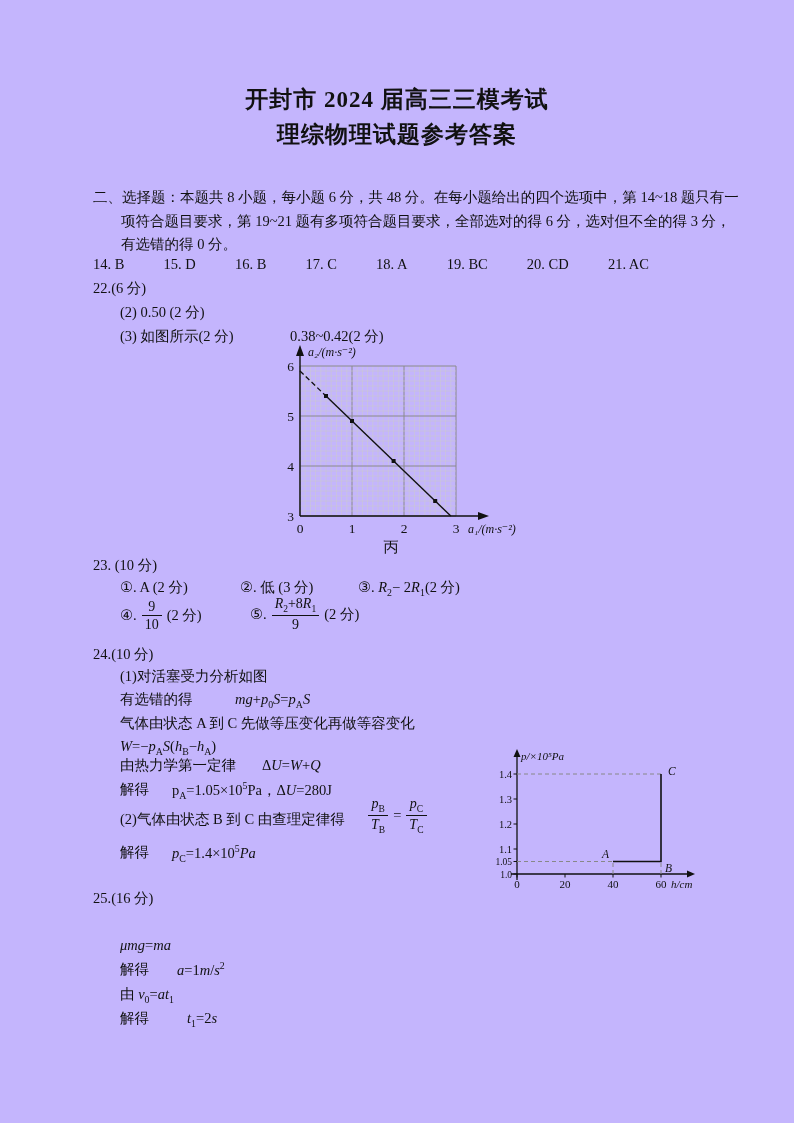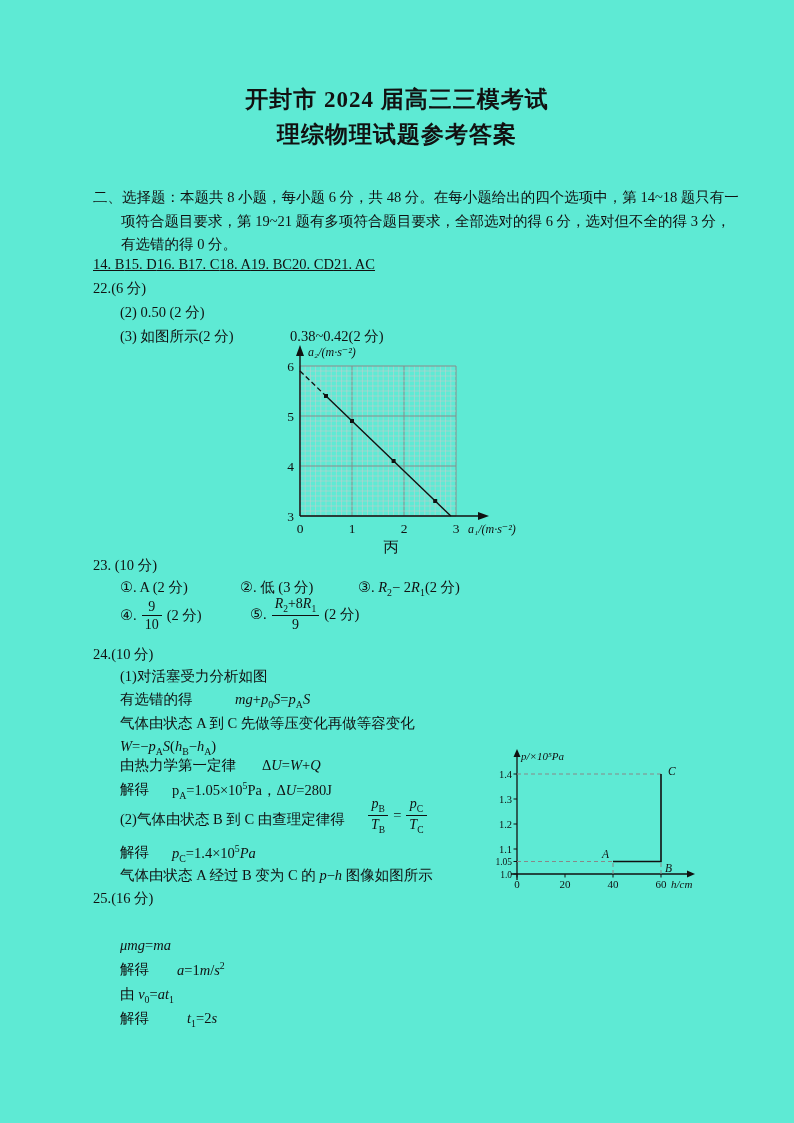--- a/index.html
+++ b/index.html
@@ -1,25 +1,25 @@
 <!DOCTYPE html>
 <html><head>
 <meta charset="utf-8">
 <style>
   html,body{margin:0;padding:0;background:#e8e8e8;}
   #page{
-    position:relative;width:794px;height:1123px;margin:0 auto;background:#5eead4;
+    position:relative;width:794px;height:1123px;margin:0 auto;background:#c4b5fd;
     font-family:"Liberation Serif","DejaVu Serif","DejaVu Sans",serif;color:#111;
     overflow:hidden;
   }
   .abs{position:absolute;}
   .t{font-size:14.5px;line-height:1.3;white-space:nowrap;}
   .para{white-space:normal;width:624px;line-height:23.5px;padding-left:28px;text-indent:-28px;}
   .title{width:100%;text-align:center;font-weight:bold;font-size:23px;letter-spacing:1px;}
-  .answers-row{width:556px;display:flex;text-decoration:underline;}
+  .answers-row{width:556px;display:flex;justify-content:space-between;}
   sub{font-size:68%;}
   sup{font-size:68%;}
   .frac{display:inline-block;text-align:center;line-height:1.08;vertical-align:middle;font-size:14px;}
   .frac .fr-num{display:block;border-bottom:1px solid #111;padding:0 3px 1px 3px;}
   .frac .fr-den{display:block;padding:1px 3px 0 3px;}
   .eqrow{display:flex;align-items:center;gap:5px;font-size:14.5px;}
   .fig-label{position:absolute;font-size:13px;white-space:nowrap;}
   svg text{font-family:"Liberation Serif","DejaVu Serif",serif;fill:#111;}
 </style>
 </head>
@@ -173,21 +173,20 @@
         <span class="fr-den"><i>T</i><sub>B</sub></span>
       </span>
     <span>=</span>
     <span class="frac">
         <span class="fr-num"><i>p</i><sub>C</sub></span>
         <span class="fr-den"><i>T</i><sub>C</sub></span>
       </span>
   </div>
   <div class="abs t" style="left:120px;top:843px;">解得</div>
   <div class="abs t" style="left:172px;top:843px;"><i>p</i><sub>C</sub>=1.4×10<sup>5</sup><i>Pa</i></div>
-  <div class="abs t" style="left:120px;top:866px;">气体由状态 A 经过 B 变为 C 的 <i>p</i>−<i>h</i> 图像如图所示</div>
 
 
   <div class="abs" style="left:485px;top:748px;">
     <svg id="chart2" width="240" height="150" viewBox="0 0 240 150">
         <line x1="32" y1="132" x2="32" y2="7" stroke="#111" stroke-width="1.3"></line>
         <polygon points="32,1 28.5,9 35.5,9" fill="#111"></polygon>
         <line x1="26" y1="126" x2="204" y2="126" stroke="#111" stroke-width="1.3"></line>
         <polygon points="210,126 202,122.5 202,129.5" fill="#111"></polygon>
         <line x1="28.5" y1="126" x2="32" y2="126" stroke="#111" stroke-width="1"></line>
         <text x="27" y="129.5" font-size="9.5" text-anchor="end">1.0</text>

